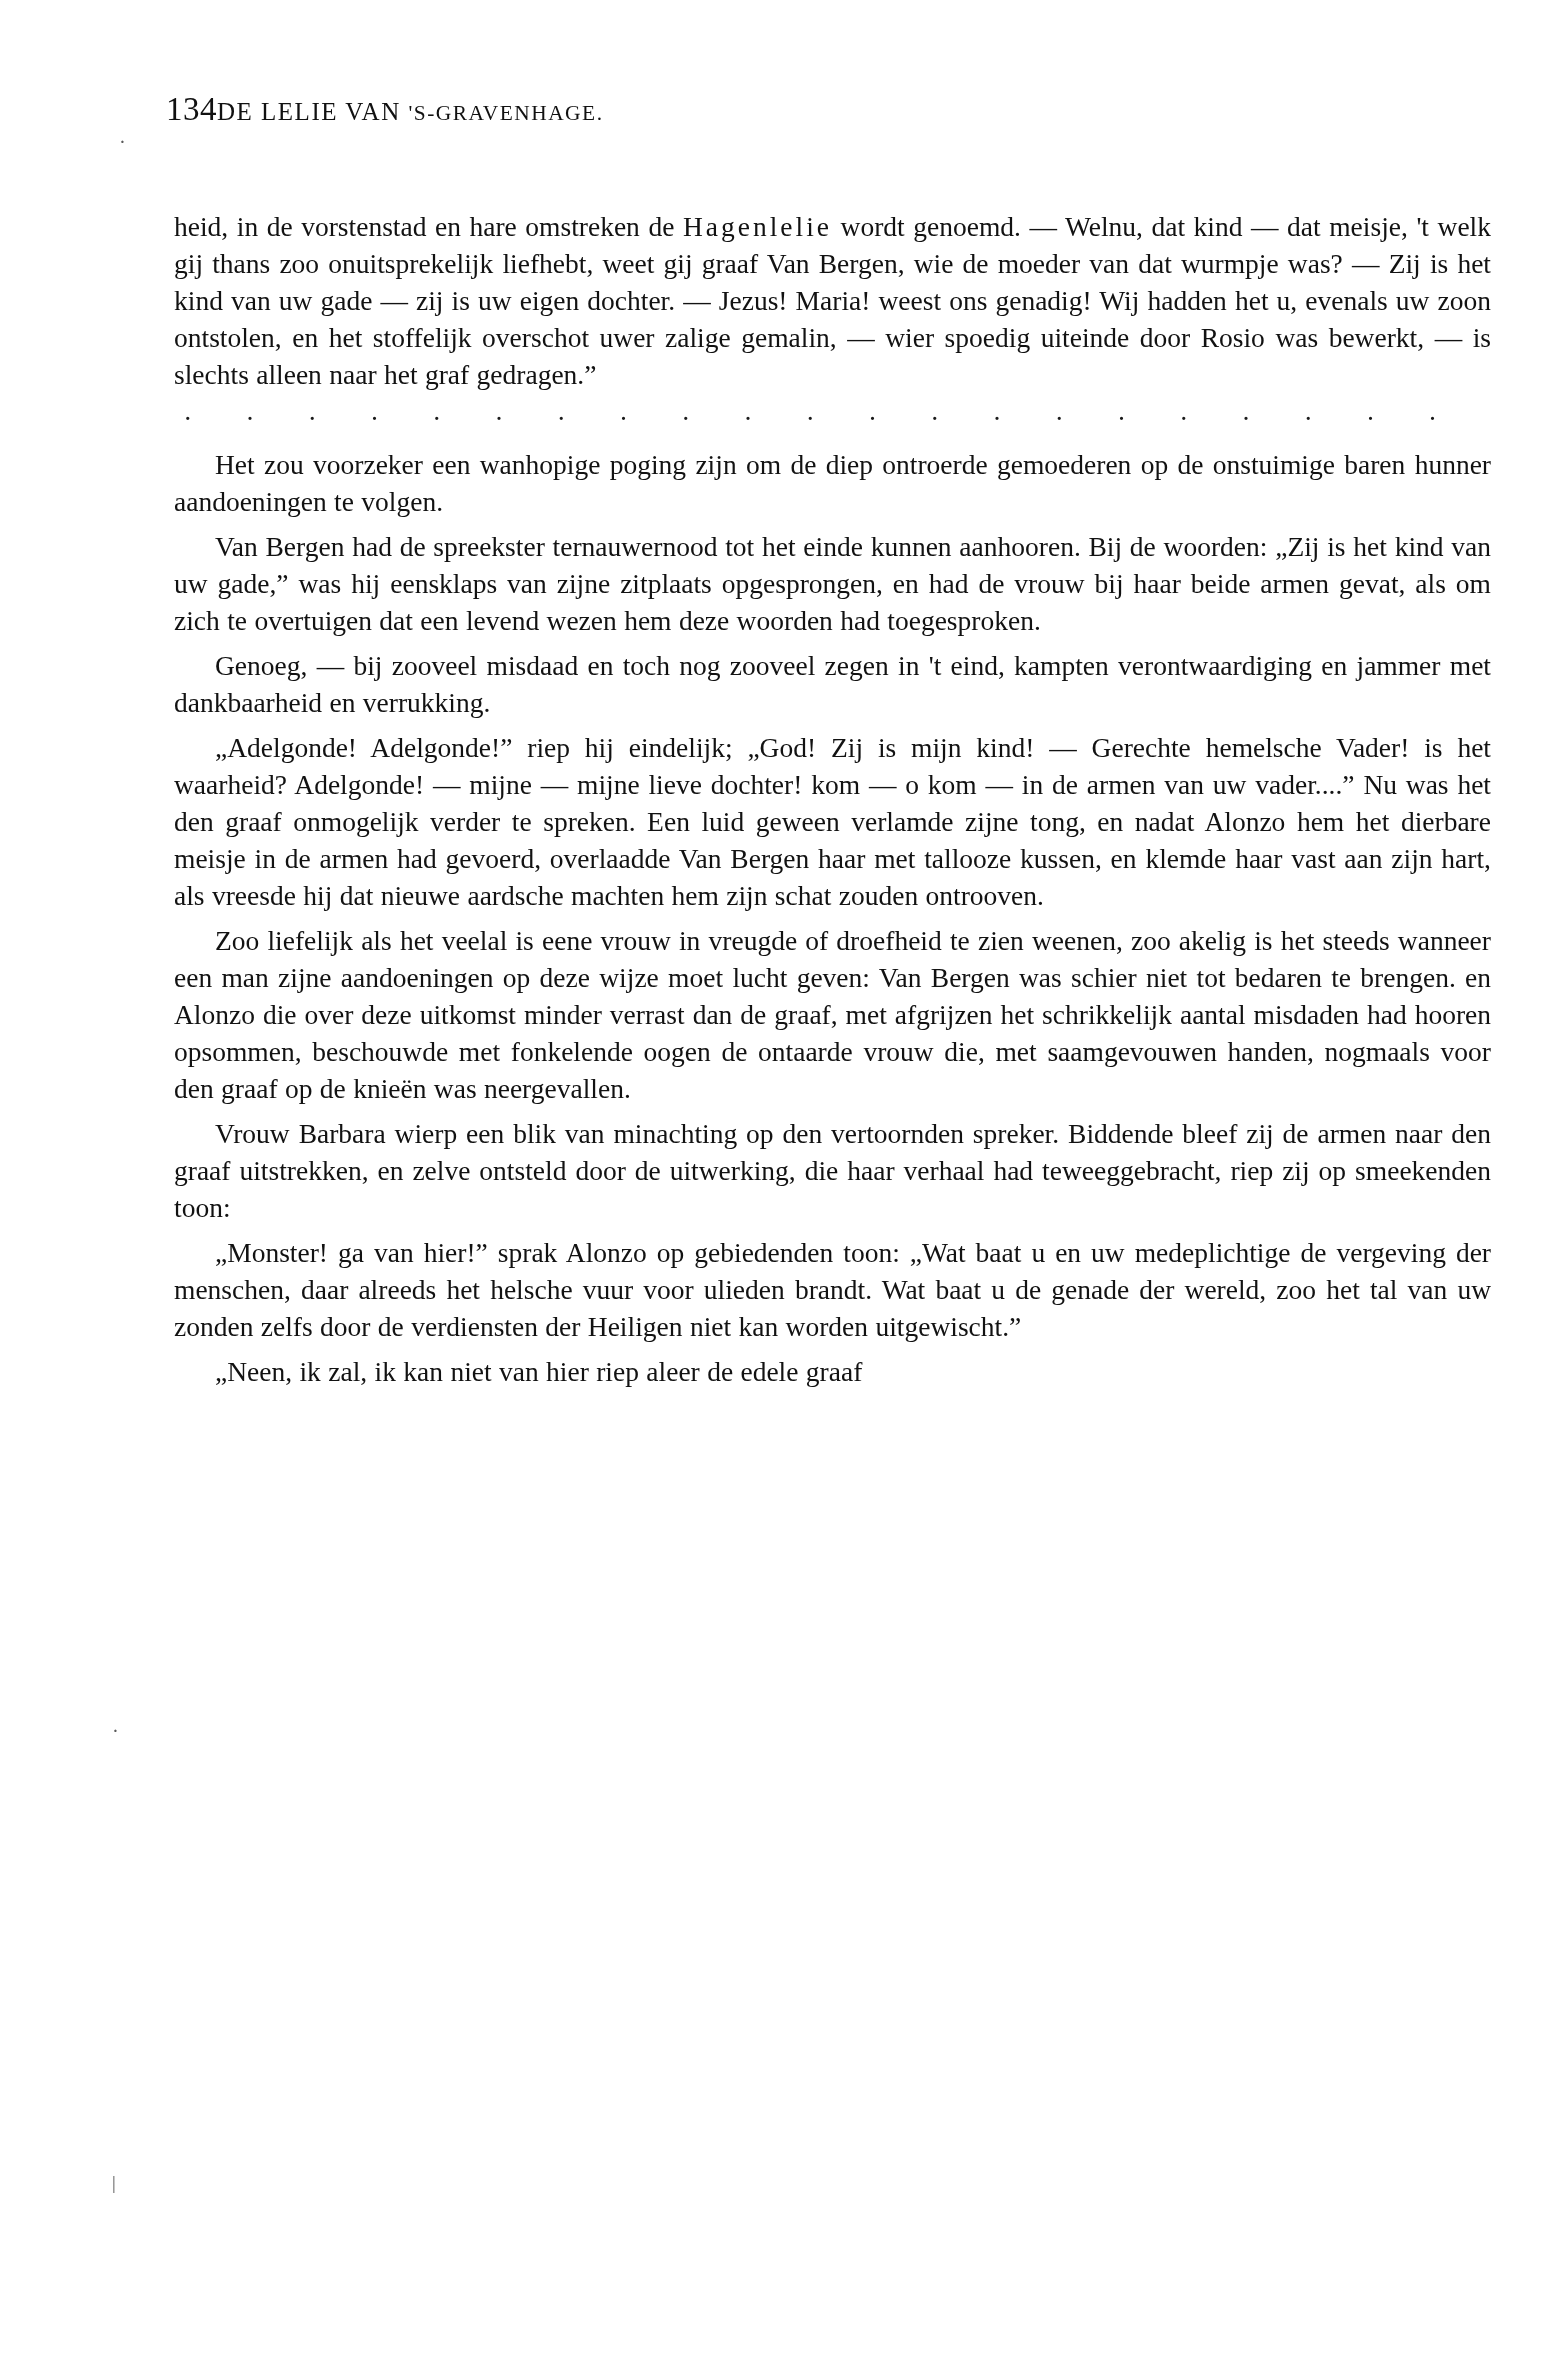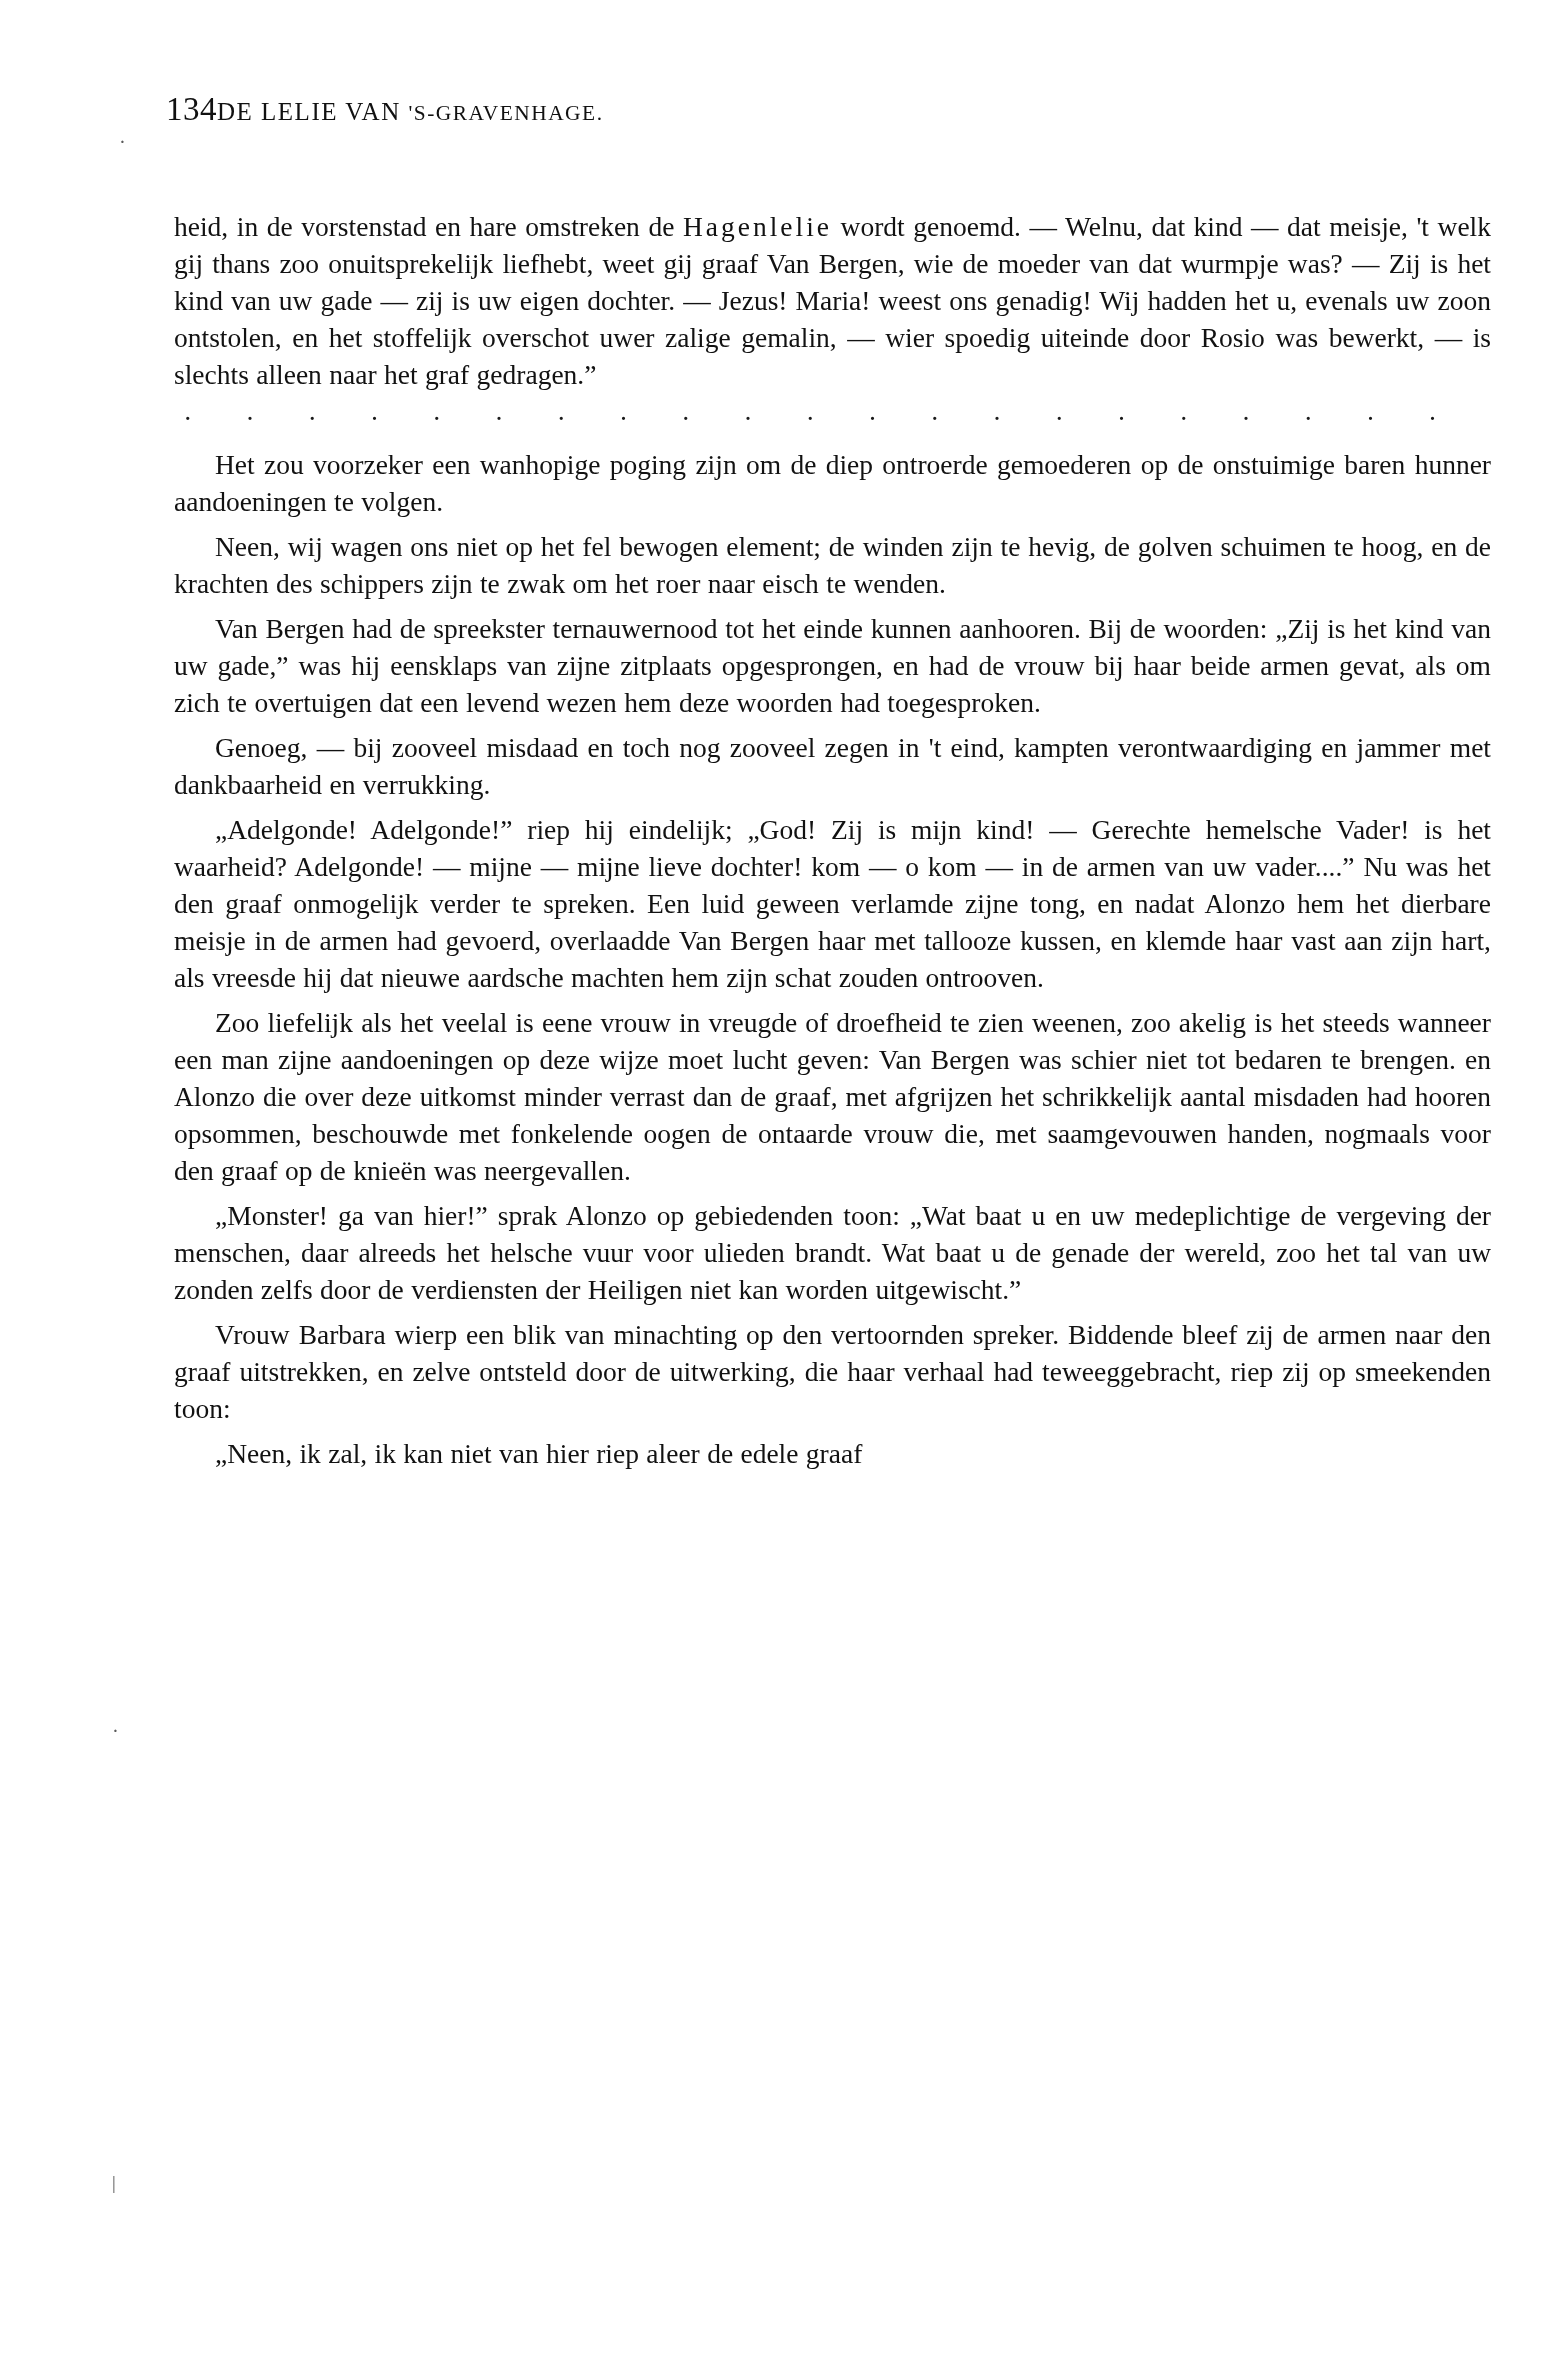--- a/index.html
+++ b/index.html
@@ -104,24 +104,23 @@
     <span class="running-title"><span>DE LELIE VAN </span><span class="small">'S-GRAVENHAGE.</span></span>
   </div>
 
   <div class="body-text">
 
     <p><span>heid, in de vorstenstad en hare omstreken de </span><span class="sp-letter">Hagenlelie</span><span> wordt genoemd. — Welnu, dat kind — dat meisje, 't welk gij thans zoo onuitsprekelijk liefhebt, weet gij graaf Van Bergen, wie de moeder van dat wurmpje was? — Zij is het kind van uw gade — zij is uw eigen dochter. — Jezus! Maria! weest ons genadig! Wij hadden het u, evenals uw zoon ontstolen, en het stoffelijk overschot uwer zalige gemalin, — wier spoedig uiteinde door Rosio was bewerkt, — is slechts alleen naar het graf gedragen.”</span></p>
 
     <p class="dotline">· · · · · · · · · · · · · · · · · · · · · · · · · · · · · · · · · · · · ·</p>
 
     <p class="indent">Het zou voorzeker een wanhopige poging zijn om de diep ontroerde gemoederen op de onstuimige baren hunner aandoeningen te volgen.</p>
-    <p class="indent">Neen, wij wagen ons niet op het fel bewogen element; de winden zijn te hevig, de golven schuimen te hoog, en de krachten des schippers zijn te zwak om het roer naar eisch te wenden.</p>
     <p class="indent">Van Bergen had de spreekster ternauwernood tot het einde kunnen aanhooren. Bij de woorden: „Zij is het kind van uw gade,” was hij eensklaps van zijne zitplaats opgesprongen, en had de vrouw bij haar beide armen gevat, als om zich te overtuigen dat een levend wezen hem deze woorden had toegesproken.</p>
     <p class="indent">Genoeg, — bij zooveel misdaad en toch nog zooveel zegen in 't eind, kampten verontwaardiging en jammer met dankbaarheid en verrukking.</p>
     <p class="indent">„Adelgonde! Adelgonde!” riep hij eindelijk; „God! Zij is mijn kind! — Gerechte hemelsche Vader! is het waarheid? Adelgonde! — mijne — mijne lieve dochter! kom — o kom — in de armen van uw vader....” Nu was het den graaf onmogelijk verder te spreken. Een luid geween verlamde zijne tong, en nadat Alonzo hem het dierbare meisje in de armen had gevoerd, overlaadde Van Bergen haar met tallooze kussen, en klemde haar vast aan zijn hart, als vreesde hij dat nieuwe aardsche machten hem zijn schat zouden ontrooven.</p>
     <p class="indent">Zoo liefelijk als het veelal is eene vrouw in vreugde of droefheid te zien weenen, zoo akelig is het steeds wanneer een man zijne aandoeningen op deze wijze moet lucht geven: Van Bergen was schier niet tot bedaren te brengen. en Alonzo die over deze uitkomst minder verrast dan de graaf, met afgrijzen het schrikkelijk aantal misdaden had hooren opsommen, beschouwde met fonkelende oogen de ontaarde vrouw die, met saamgevouwen handen, nogmaals voor den graaf op de knieën was neergevallen.</p>
+    <p class="indent">Vrouw Barbara wierp een blik van minachting op den vertoornden spreker. Biddende bleef zij de armen naar den graaf uitstrekken, en zelve ontsteld door de uitwerking, die haar verhaal had teweeggebracht, riep zij op smeekenden toon:</p>
     <p class="indent">„Monster! ga van hier!” sprak Alonzo op gebiedenden toon: „Wat baat u en uw medeplichtige de vergeving der menschen, daar alreeds het helsche vuur voor ulieden brandt. Wat baat u de genade der wereld, zoo het tal van uw zonden zelfs door de verdiensten der Heiligen niet kan worden uitgewischt.”</p>
-    <p class="indent">Vrouw Barbara wierp een blik van minachting op den vertoornden spreker. Biddende bleef zij de armen naar den graaf uitstrekken, en zelve ontsteld door de uitwerking, die haar verhaal had teweeggebracht, riep zij op smeekenden toon:</p>
     <p class="indent">„Neen, ik zal, ik kan niet van hier riep aleer de edele graaf</p>
 
   </div>
 </div>
 
 
 </body></html>

